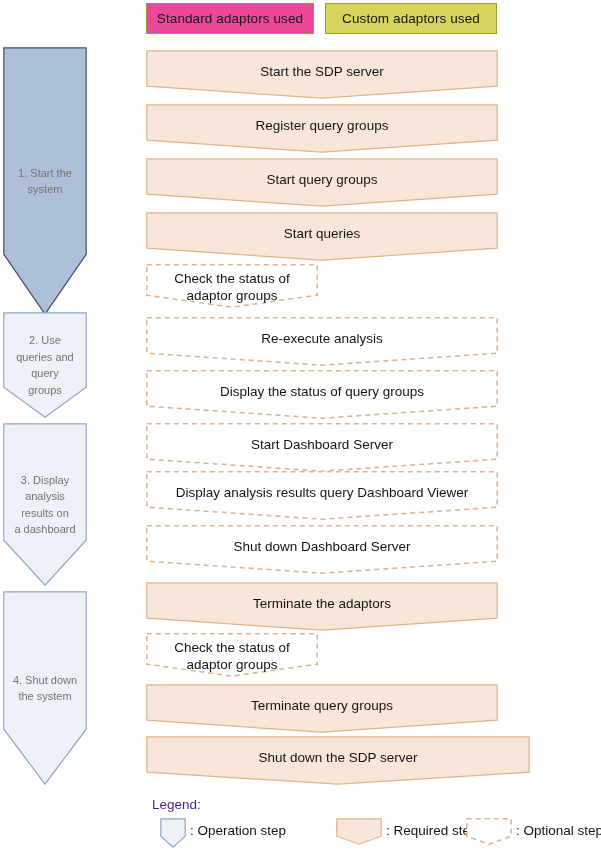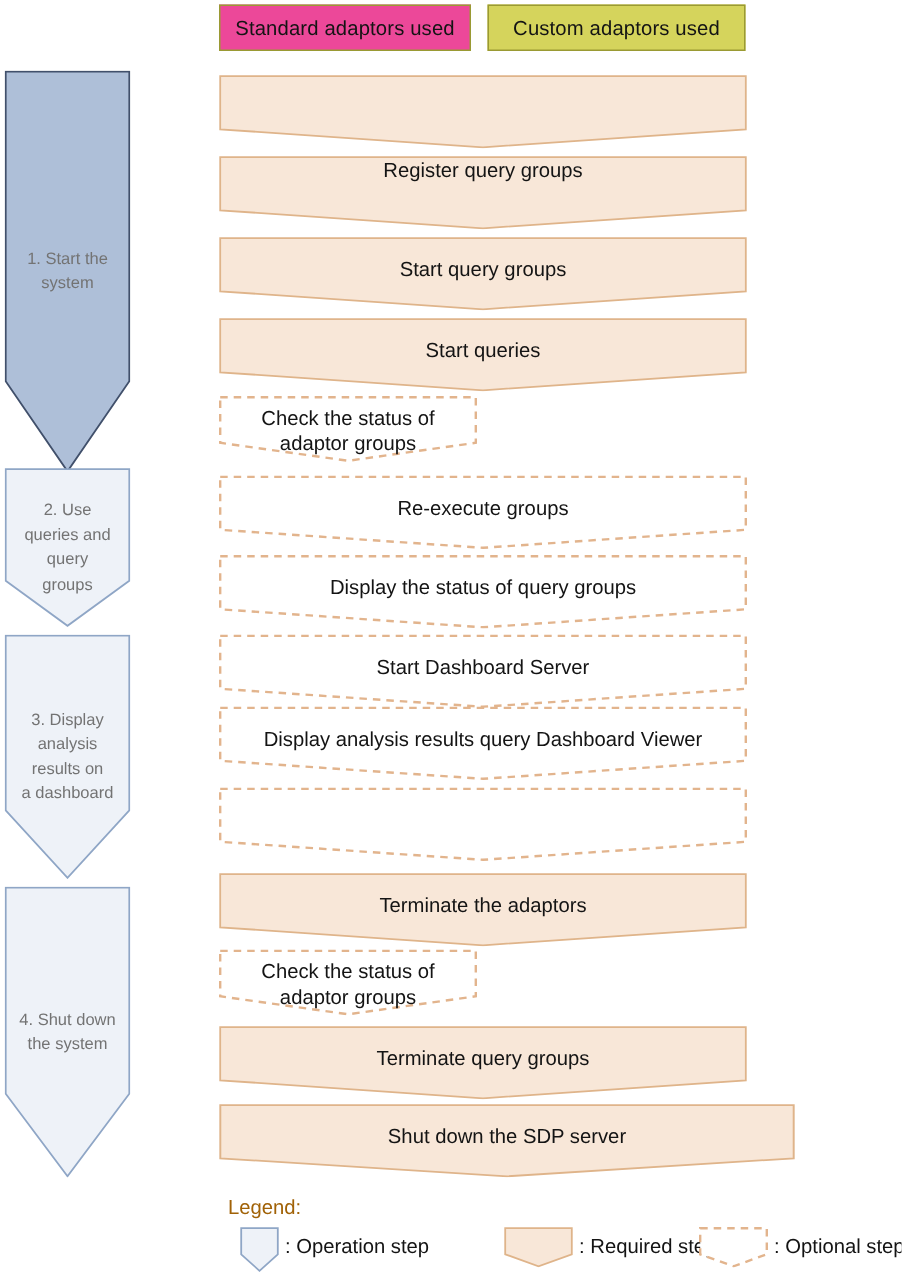--- a/index.html
+++ b/index.html
@@ -81,21 +81,21 @@
   }
   .step .step-label {
     position: relative;
     z-index: 1;
     width: 100%;
   }
 
   
   .legend-title {
     font-size: 13.5px;
-    color: #a16207;
+    color: #4c1d95;
   }
   .legend-text {
     font-size: 13.5px;
     color: #141414;
     white-space: nowrap;
   }
   .legend-swatch { position: absolute; }
 </style>
 </head>
 <body>
@@ -148,26 +148,29 @@
           <div>the system</div>
         </div>
       </div>
     </div>
 
   <div id="step-column">
       <div class="abs step" style="left: 146px; top: 50px; width: 352px; height: 49px;">
         <svg width="352" height="49" viewBox="0 0 352 49" preserveAspectRatio="none" class="step-shape">
           <path d="M0.8,0.8 L351.2,0.8 L351.2,36.2 L176,48.2 L0.8,36.2 Z" fill="#f8e7d8" stroke="#dfb48a" stroke-width="1.2" stroke-linejoin="miter"></path>
         </svg>
+        <div class="step-label" style="padding-top: 13px;">
+          <div>Start the SDP server</div>
+        </div>
       </div>
       <div class="abs step" style="left: 146px; top: 104px; width: 352px; height: 49px;">
         <svg width="352" height="49" viewBox="0 0 352 49" preserveAspectRatio="none" class="step-shape">
           <path d="M0.8,0.8 L351.2,0.8 L351.2,36.2 L176,48.2 L0.8,36.2 Z" fill="#f8e7d8" stroke="#dfb48a" stroke-width="1.2" stroke-linejoin="miter"></path>
         </svg>
-        <div class="step-label" style="padding-top: 1px;">
+        <div class="step-label" style="padding-top: 13px;">
           <div>Register query groups</div>
         </div>
       </div>
       <div class="abs step" style="left: 146px; top: 158px; width: 352px; height: 49px;">
         <svg width="352" height="49" viewBox="0 0 352 49" preserveAspectRatio="none" class="step-shape">
           <path d="M0.8,0.8 L351.2,0.8 L351.2,36.2 L176,48.2 L0.8,36.2 Z" fill="#f8e7d8" stroke="#dfb48a" stroke-width="1.2" stroke-linejoin="miter"></path>
         </svg>
         <div class="step-label" style="padding-top: 13px;">
           <div>Start query groups</div>
         </div>
@@ -187,21 +190,21 @@
         <div class="step-label" style="padding-top: 6px;">
           <div>Check the status of</div>
           <div>adaptor groups</div>
         </div>
       </div>
       <div class="abs step" style="left: 146px; top: 317px; width: 352px; height: 49px;">
         <svg width="352" height="49" viewBox="0 0 352 49" preserveAspectRatio="none" class="step-shape">
           <path d="M0.8,0.8 L351.2,0.8 L351.2,36.2 L176,48.2 L0.8,36.2 Z" fill="#ffffff" stroke="#e2b48d" stroke-width="1.6" stroke-dasharray="5,4" stroke-linejoin="miter"></path>
         </svg>
         <div class="step-label" style="padding-top: 13px;">
-          <div>Re-execute groups</div>
+          <div>Re-execute analysis</div>
         </div>
       </div>
       <div class="abs step" style="left: 146px; top: 370px; width: 352px; height: 49px; justify-content: flex-end;">
         <svg width="352" height="49" viewBox="0 0 352 49" preserveAspectRatio="none" class="step-shape">
           <path d="M0.8,0.8 L351.2,0.8 L351.2,36.2 L176,48.2 L0.8,36.2 Z" fill="#ffffff" stroke="#e2b48d" stroke-width="1.6" stroke-dasharray="5,4" stroke-linejoin="miter"></path>
         </svg>
         <div class="step-label" style="padding-top: 13px;">
           <div>Display the status of query groups</div>
         </div>
       </div>
@@ -218,20 +221,23 @@
           <path d="M0.8,0.8 L351.2,0.8 L351.2,36.2 L176,48.2 L0.8,36.2 Z" fill="#ffffff" stroke="#e2b48d" stroke-width="1.6" stroke-dasharray="5,4" stroke-linejoin="miter"></path>
         </svg>
         <div class="step-label" style="padding-top: 13px;">
           <div>Display analysis results query Dashboard Viewer</div>
         </div>
       </div>
       <div class="abs step" style="left: 146px; top: 525px; width: 352px; height: 49px;">
         <svg width="352" height="49" viewBox="0 0 352 49" preserveAspectRatio="none" class="step-shape">
           <path d="M0.8,0.8 L351.2,0.8 L351.2,36.2 L176,48.2 L0.8,36.2 Z" fill="#ffffff" stroke="#e2b48d" stroke-width="1.6" stroke-dasharray="5,4" stroke-linejoin="miter"></path>
         </svg>
+        <div class="step-label" style="padding-top: 13px;">
+          <div>Shut down Dashboard Server</div>
+        </div>
       </div>
       <div class="abs step" style="left: 146px; top: 582px; width: 352px; height: 49px;">
         <svg width="352" height="49" viewBox="0 0 352 49" preserveAspectRatio="none" class="step-shape">
           <path d="M0.8,0.8 L351.2,0.8 L351.2,36.2 L176,48.2 L0.8,36.2 Z" fill="#f8e7d8" stroke="#dfb48a" stroke-width="1.2" stroke-linejoin="miter"></path>
         </svg>
         <div class="step-label" style="padding-top: 13px;">
           <div>Terminate the adaptors</div>
         </div>
       </div>
       <div class="abs step" style="left: 146px; top: 633px; width: 172px; height: 44px;">

